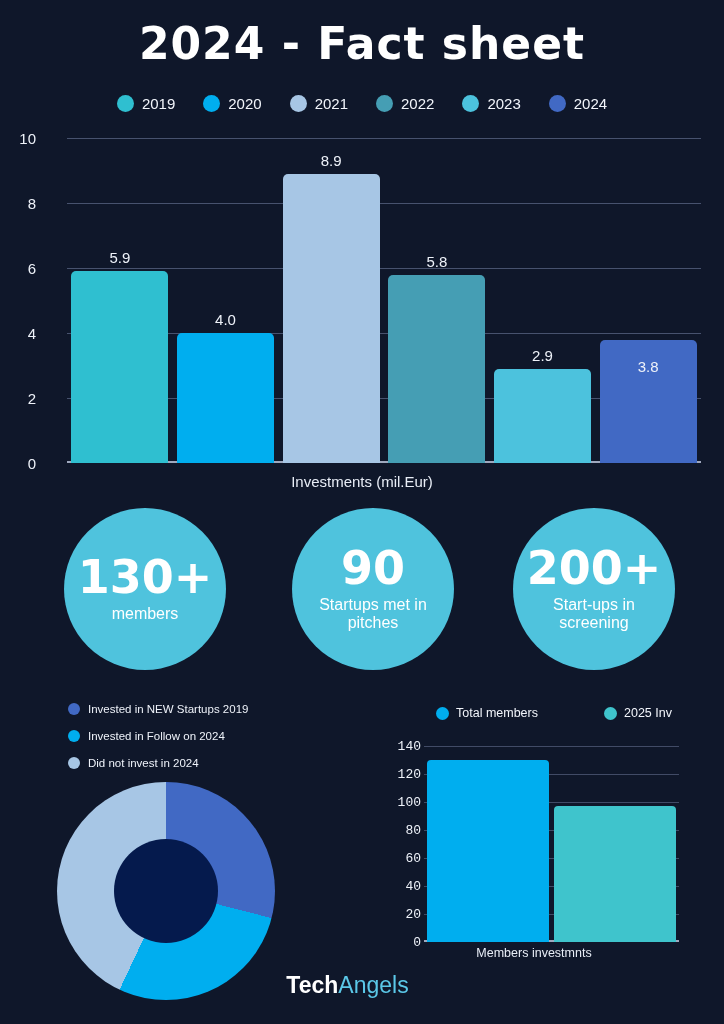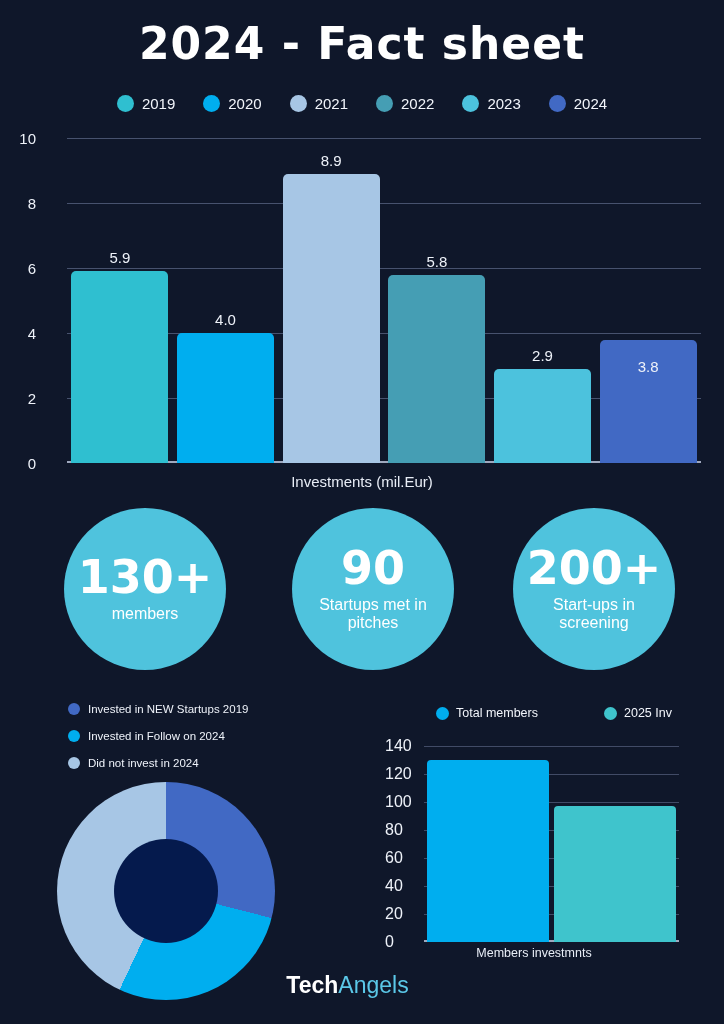--- a/index.html
+++ b/index.html
@@ -254,23 +254,25 @@
     bottom: 0;
     width: 100%;
     height: 2px;
     background: #c3cde3;
     opacity: 0.8;
   }
   .br-ytick {
     position: absolute;
     right: 258px;
     width: 36px;
-    font-size: 16px;
+    text-align: right;
+    font-size: 13px;
     color: #eef2f9;
     transform: translateY(-50%);
+    font-family: Liberation Mono, monospace;
   }
   .br-bar {
     position: absolute;
     bottom: 0;
     border-radius: 4px 4px 0 0;
   }
   #br-xlabel {
     position: absolute;
     top: 240px;
     left: 0;

